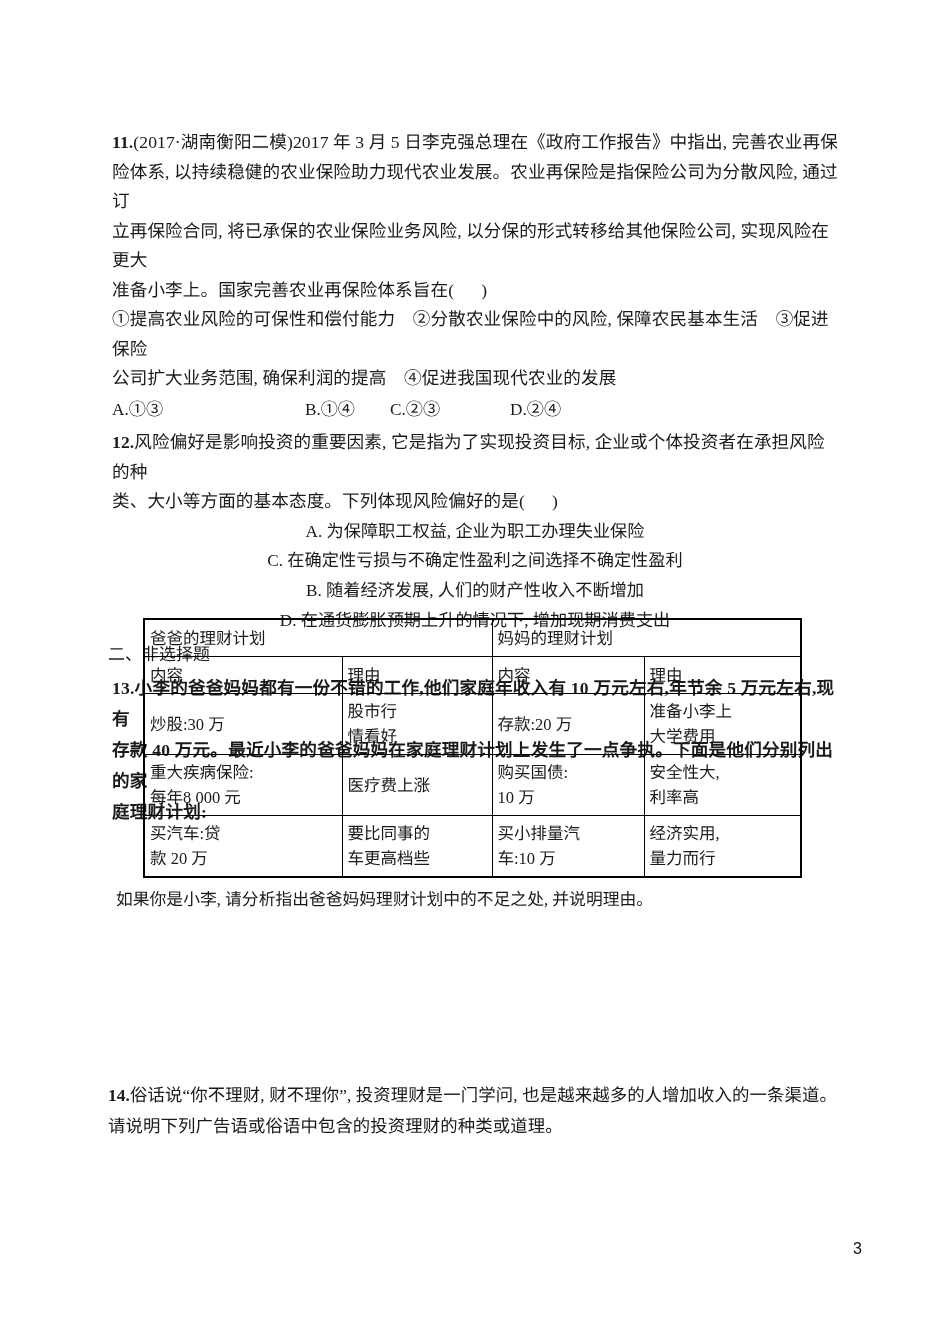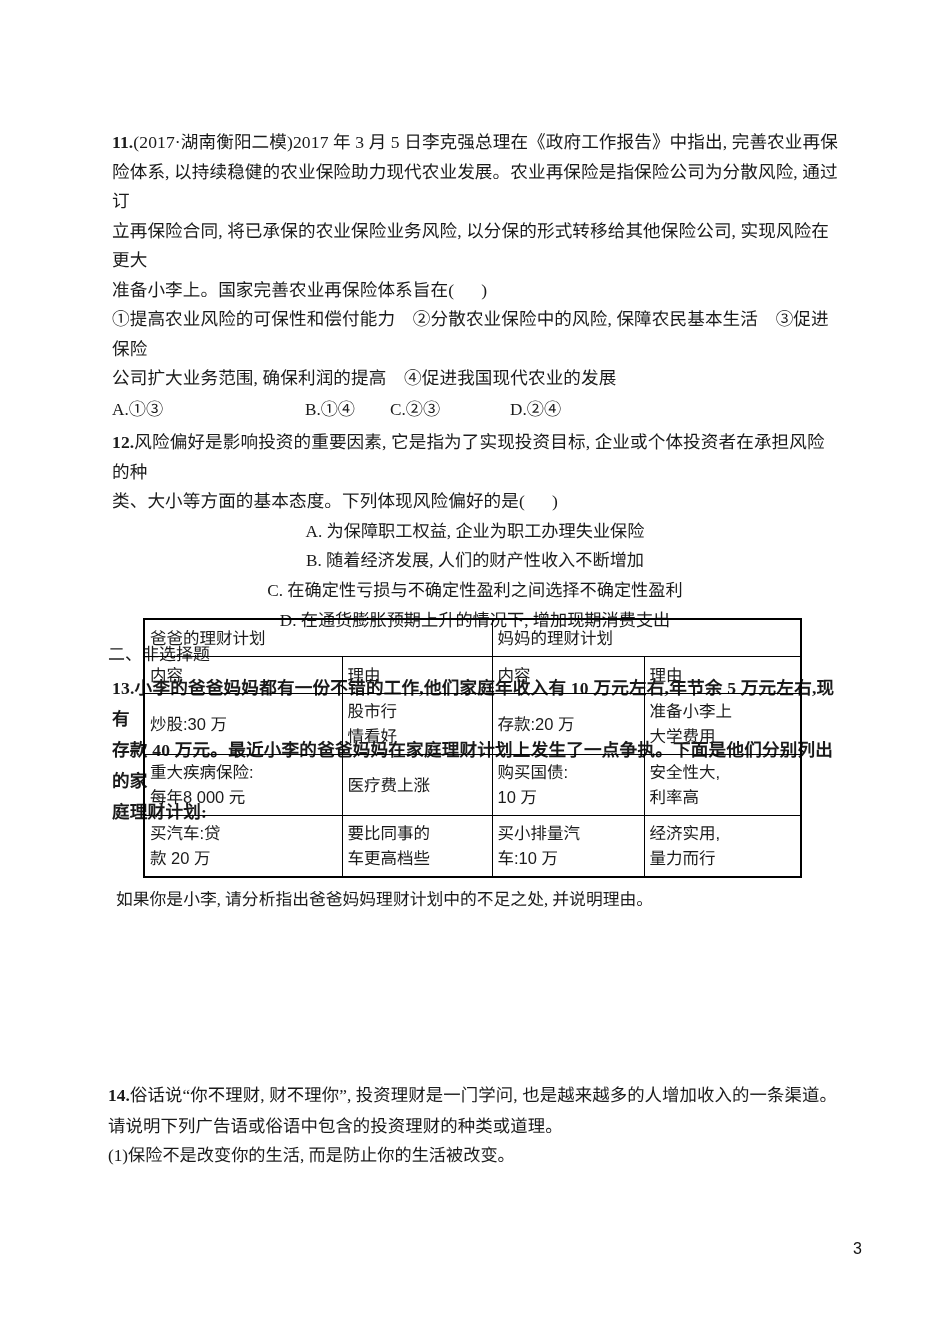--- a/index.html
+++ b/index.html
@@ -89,21 +89,21 @@
     width: 657px;
     table-layout: fixed;
     border: 2.5px solid #000;
   }
   table.plan td {
     border: 1px solid #000;
     vertical-align: middle;
     padding: 3px 6px 3px 5px;
     font-size: 16.5px;
     line-height: 25px;
-    font-family: Liberation Sans, sans-serif;
+    font-family: Liberation Serif, serif;
   }
   table.plan td.hdr-span {
     height: 32px;
     padding-top: 2px;
     padding-bottom: 2px;
   }
   table.plan td.sub {
     height: 30px;
     margin-top: 12px;
   }
@@ -164,22 +164,22 @@
         <span class="opt opt-b">B.①④</span>
         <span class="opt opt-c">C.②③</span>
         <span class="opt opt-d">D.②④</span>
       </div>
     </div>
 
     <div class="q-block">
       <div class="line"><span class="qnum">12.</span><span>风险偏好是影响投资的重要因素, 它是指为了实现投资目标, 企业或个体投资者在承担风险的种</span></div>
       <div class="line">类、大小等方面的基本态度。下列体现风险偏好的是(      )</div>
       <div class="choice-line">A. 为保障职工权益, 企业为职工办理失业保险</div>
+      <div class="choice-line">C. 在确定性亏损与不确定性盈利之间选择不确定性盈利</div>
       <div class="choice-line">B. 随着经济发展, 人们的财产性收入不断增加</div>
-      <div class="choice-line">C. 在确定性亏损与不确定性盈利之间选择不确定性盈利</div>
       <div class="choice-line">D. 在通货膨胀预期上升的情况下, 增加现期消费支出</div>
     </div>
 
     <div class="section-head">二、非选择题</div>
 
     <div class="q-block">
       <div class="q13-text"><span class="qnum">13.</span><span class="plain">小李的爸爸妈妈都有一份不错的工作,他们家庭年收入有 10 万元左右,年节余 5 万元左右,现有</span></div>
       <div class="q13-text">存款 40 万元。最近小李的爸爸妈妈在家庭理财计划上发生了一点争执。下面是他们分别列出的家</div>
       <div class="q13-text">庭理财计划:</div>
     </div>
@@ -261,18 +261,17 @@
         </tr>
       </tbody>
     </table>
   </div>
 
   <div class="after-table">如果你是小李, 请分析指出爸爸妈妈理财计划中的不足之处, 并说明理由。</div>
 
   <div class="q14">
     <div class="line"><span class="qnum">14.</span><span>俗话说“你不理财, 财不理你”, 投资理财是一门学问, 也是越来越多的人增加收入的一条渠道。</span></div>
     <div class="line">请说明下列广告语或俗语中包含的投资理财的种类或道理。</div>
-    <div class="q14-sub">(1)保险不是改变你的生活, 而是防止你的生活被改变。</div>
   </div>
 
   <div class="page-number">3</div>
 
 </div>
 
 </body></html>

